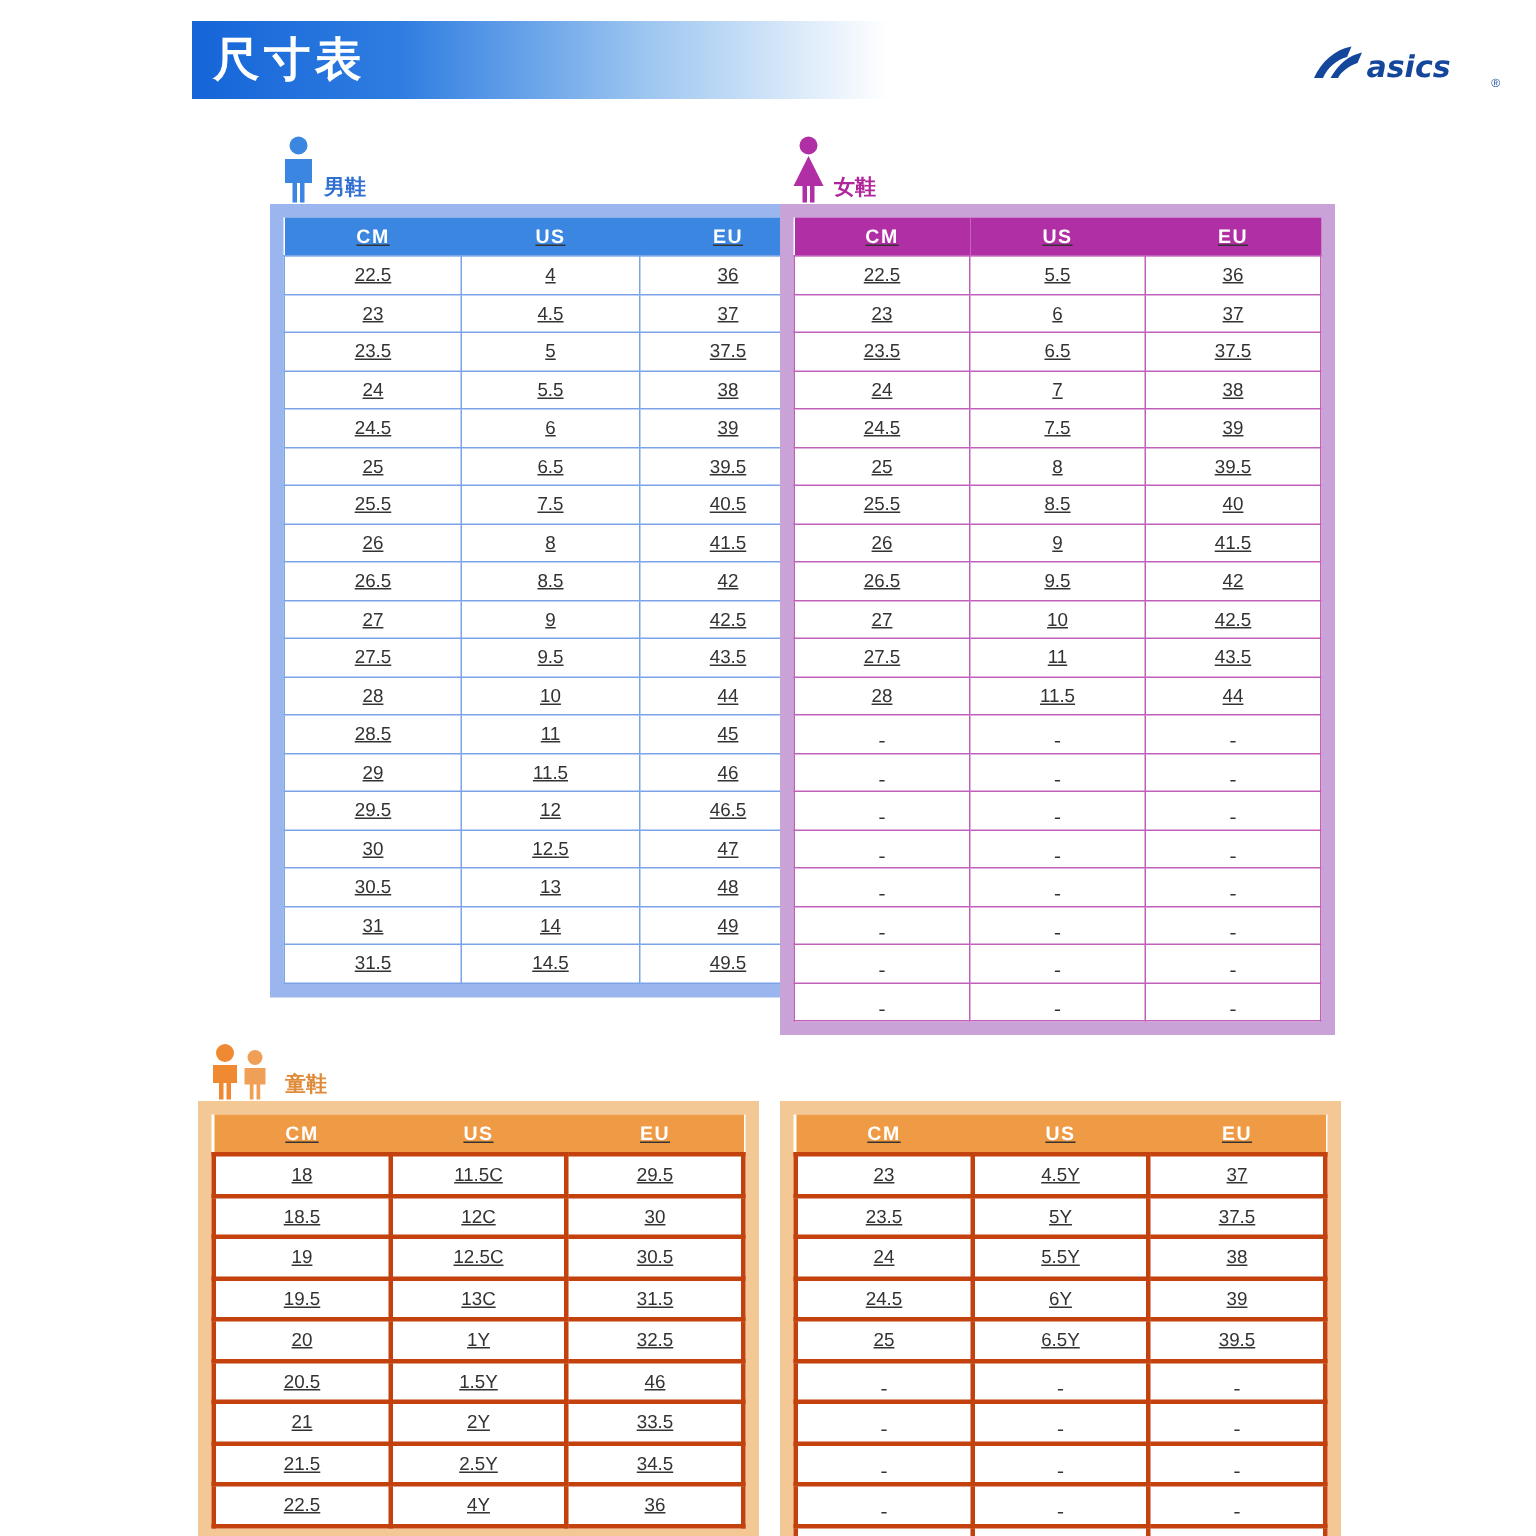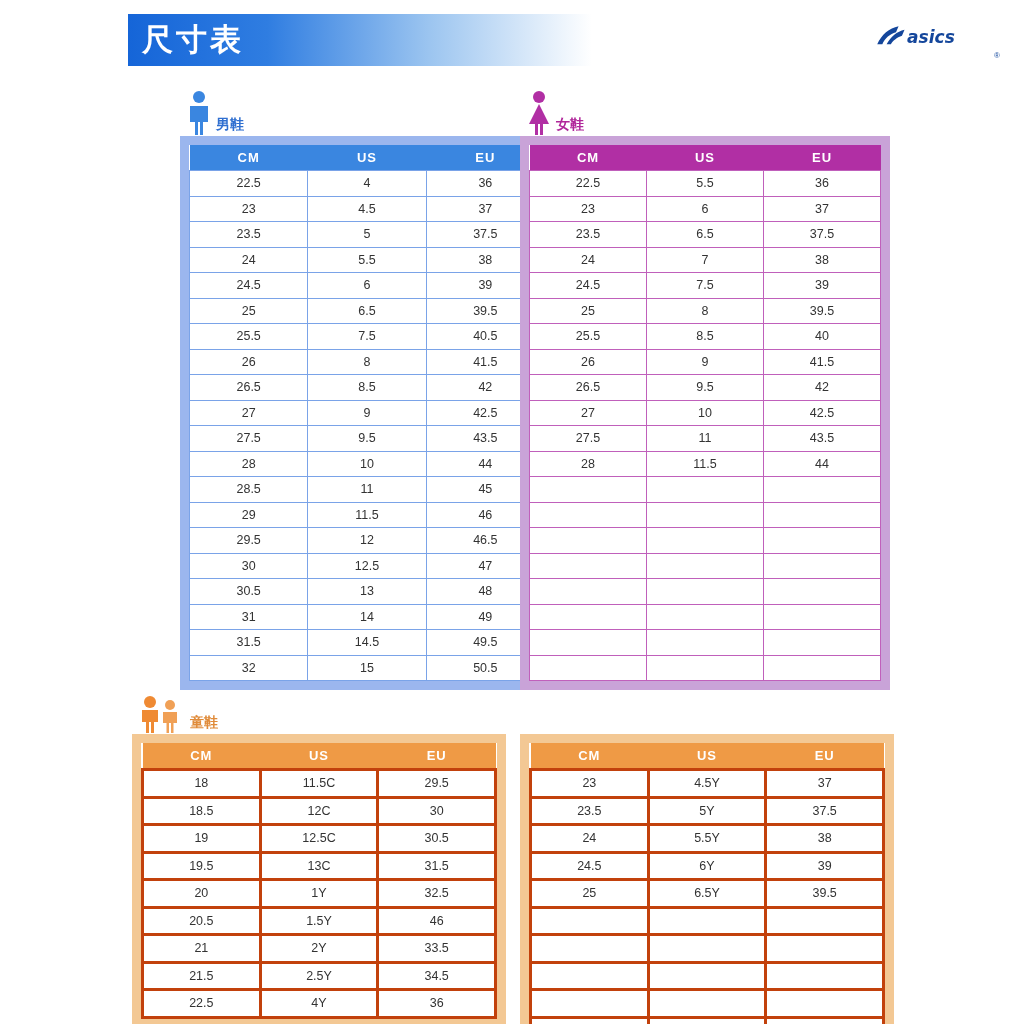--- a/index.html
+++ b/index.html
@@ -24,21 +24,21 @@
     font-size:31px;
     font-weight:bold;
     letter-spacing:3px;
     margin-left:14px;
     font-family:"DejaVu Sans", sans-serif;
   }
   .logo{
     position:absolute;
     right:24px;top:22px;
     width:150px;height:42px;
-    display:flex;align-items:center;justify-content:flex-end;flex-direction:column;
+    display:flex;align-items:center;justify-content:flex-end;
   }
   .logo svg{display:block;}
   .logo-reg{
     font-size:8px;color:#1b4ea0;margin-left:2px;align-self:flex-end;margin-bottom:4px;
   }
 
   
   .section{position:absolute;}
 
   .icon-row{
@@ -61,20 +61,21 @@
   }
   .frame-men{background:#9bb6ee;}
   .frame-women{background:#c9a3d8;}
   .frame-kids{background:#f3c894;}
 
   table{
     border-collapse:collapse;
     width:100%;
     background:#ffffff;
     table-layout:fixed;
+    text-decoration:underline;
   }
   th{
     color:#ffffff;
     font-size:13px;
     font-weight:bold;
     height:23px;
     letter-spacing:1px;
   }
   .th-men{background:#3a86e0;}
   .th-women{background:#b12fa4;}
@@ -214,25 +215,20 @@
           </tr>
           <tr>
             <td>31</td>
             <td>14</td>
             <td>49</td>
           </tr>
           <tr>
             <td>31.5</td>
             <td>14.5</td>
             <td>49.5</td>
-          </tr>
-          <tr>
-            <td>32</td>
-            <td>15</td>
-            <td>50.5</td>
           </tr>
         </tbody>
     </table>
   </div>
 </div>
 
 <div class="section" style="left:520px;top:90px;width:370px;">
   <div class="icon-row">
     <svg width="26" height="46" viewBox="0 0 26 46">
       <circle cx="13" cy="7" r="6" fill="#b12fa4"></circle>

